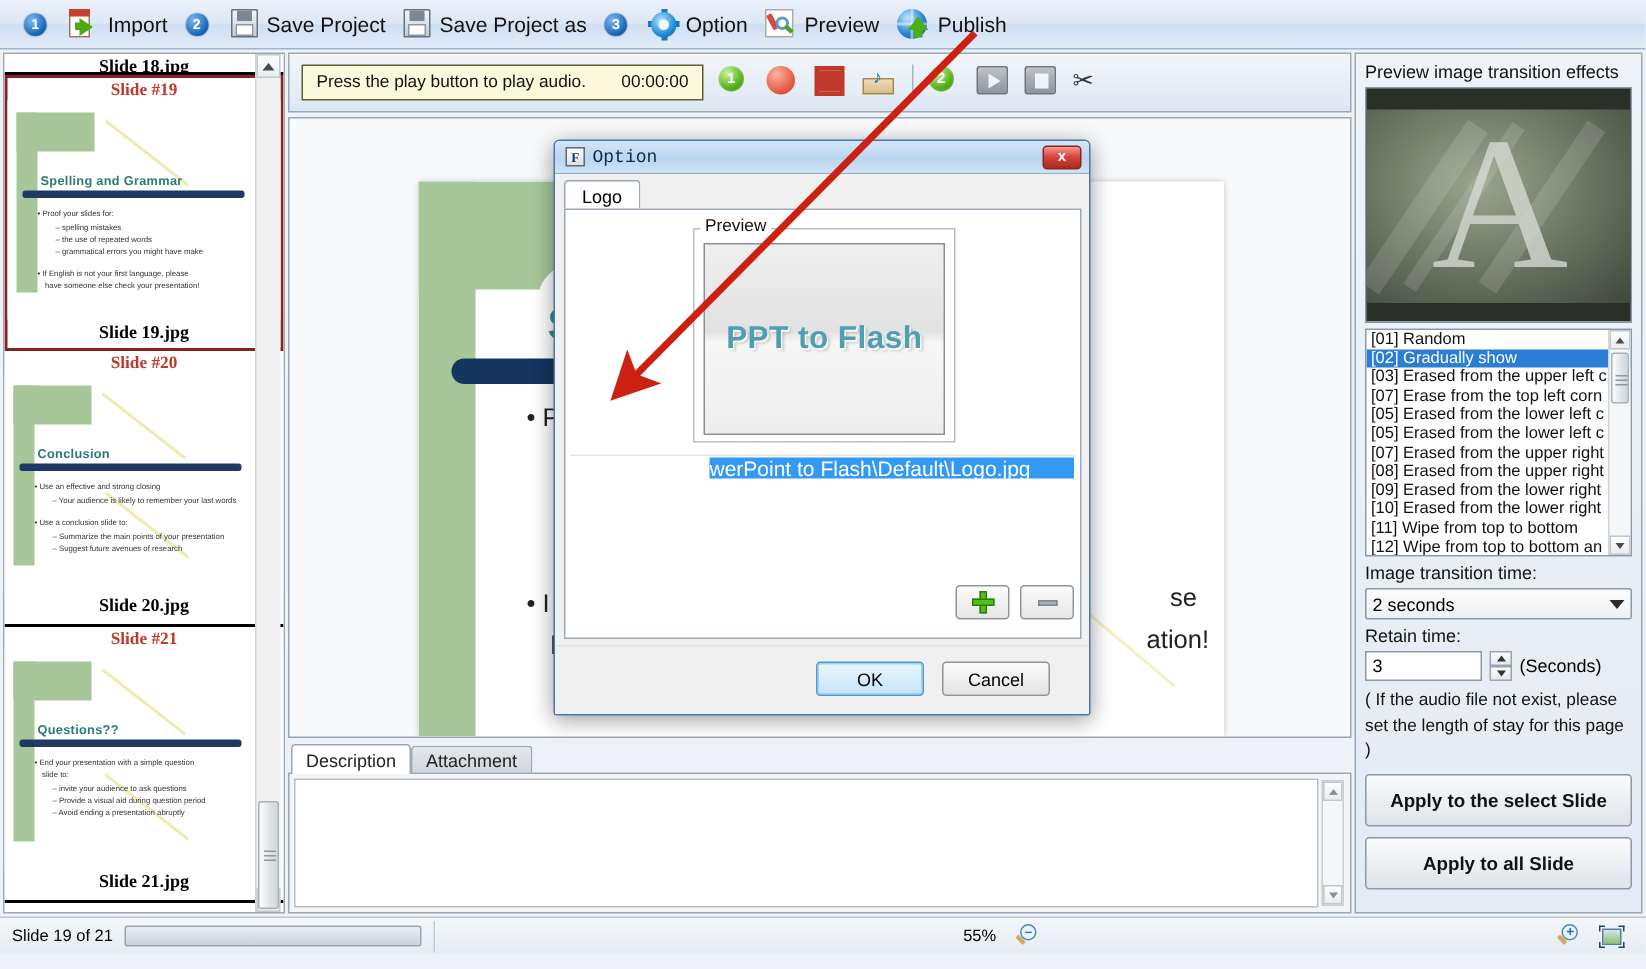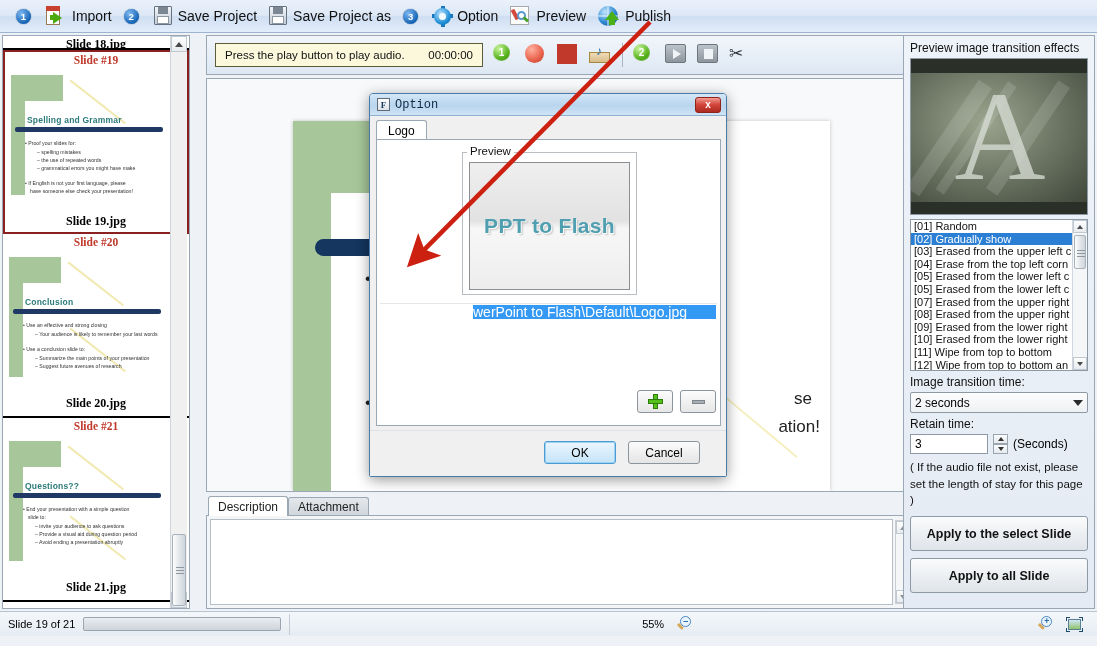--- a/index.html
+++ b/index.html
@@ -99,21 +99,21 @@
     background:linear-gradient(#fdfdfd,#e8ecef); border:1px solid #c0c8d0;
     display:flex;align-items:center;justify-content:center; }
   .tri-up{width:0;height:0;border-left:4px solid transparent;border-right:4px solid transparent;border-bottom:5px solid #4a4a4a;}
   .tri-dn{width:0;height:0;border-left:4px solid transparent;border-right:4px solid transparent;border-top:5px solid #4a4a4a;}
   .sthumb{ position:absolute;left:1px;width:14px;
     background:linear-gradient(to right,#fdfdfd,#e3e7eb,#cfd5db);
     border:1px solid #a8b2bb;border-radius:2px;}
   .grip{position:absolute;left:3px;width:8px;height:1px;background:#8d979f;}
 
   
-  #center{ position:absolute; left:206px; top:35px; width:709px; height:506px; }
+  #center{ position:absolute; left:192px; top:35px; width:709px; height:506px; }
   #audiobar{
     position:absolute;left:0;top:0;width:709px;height:40px;
     background:linear-gradient(#f2f6fb,#dde7f3);
     border:1px solid #9aa7b4; display:flex;align-items:center;padding-left:8px;
   }
   #audiomsg{
     width:268px;height:24px;background:#fbf8dc;border:1px solid #5c5c3a;
     display:flex;align-items:center;justify-content:space-between;padding:0 9px;
     font-size:11.5px;color:#111;
   }
@@ -497,21 +497,21 @@
     <i class="lray" style="left:30px;top:14px;width:16px;height:130px;"></i>
     <i class="lray" style="left:60px;top:14px;width:10px;height:130px;"></i>
     <i class="lray" style="left:110px;top:14px;width:14px;height:130px;"></i>
     <div class="letter">A</div>
   </div>
 
   <div id="fxlist">
     <div class="fxrow">[01] Random</div>
     <div class="fxrow sel">[02] Gradually show</div>
     <div class="fxrow">[03] Erased from the upper left c</div>
-    <div class="fxrow">[04] Erase from the top left corn</div>
+    <div class="fxrow">[07] Erase from the top left corn</div>
     <div class="fxrow">[05] Erased from the lower left c</div>
     <div class="fxrow">[05] Erased from the lower left c</div>
     <div class="fxrow">[07] Erased from the upper right</div>
     <div class="fxrow">[08] Erased from the upper right</div>
     <div class="fxrow">[09] Erased from the lower right</div>
     <div class="fxrow">[10] Erased from the lower right</div>
     <div class="fxrow">[11] Wipe from top to bottom</div>
     <div class="fxrow">[12] Wipe from top to bottom an</div>
     <div id="fx-scroll">
       <div class="sbtn" style="position:absolute;left:0;top:0;width:14px;height:13px;">

